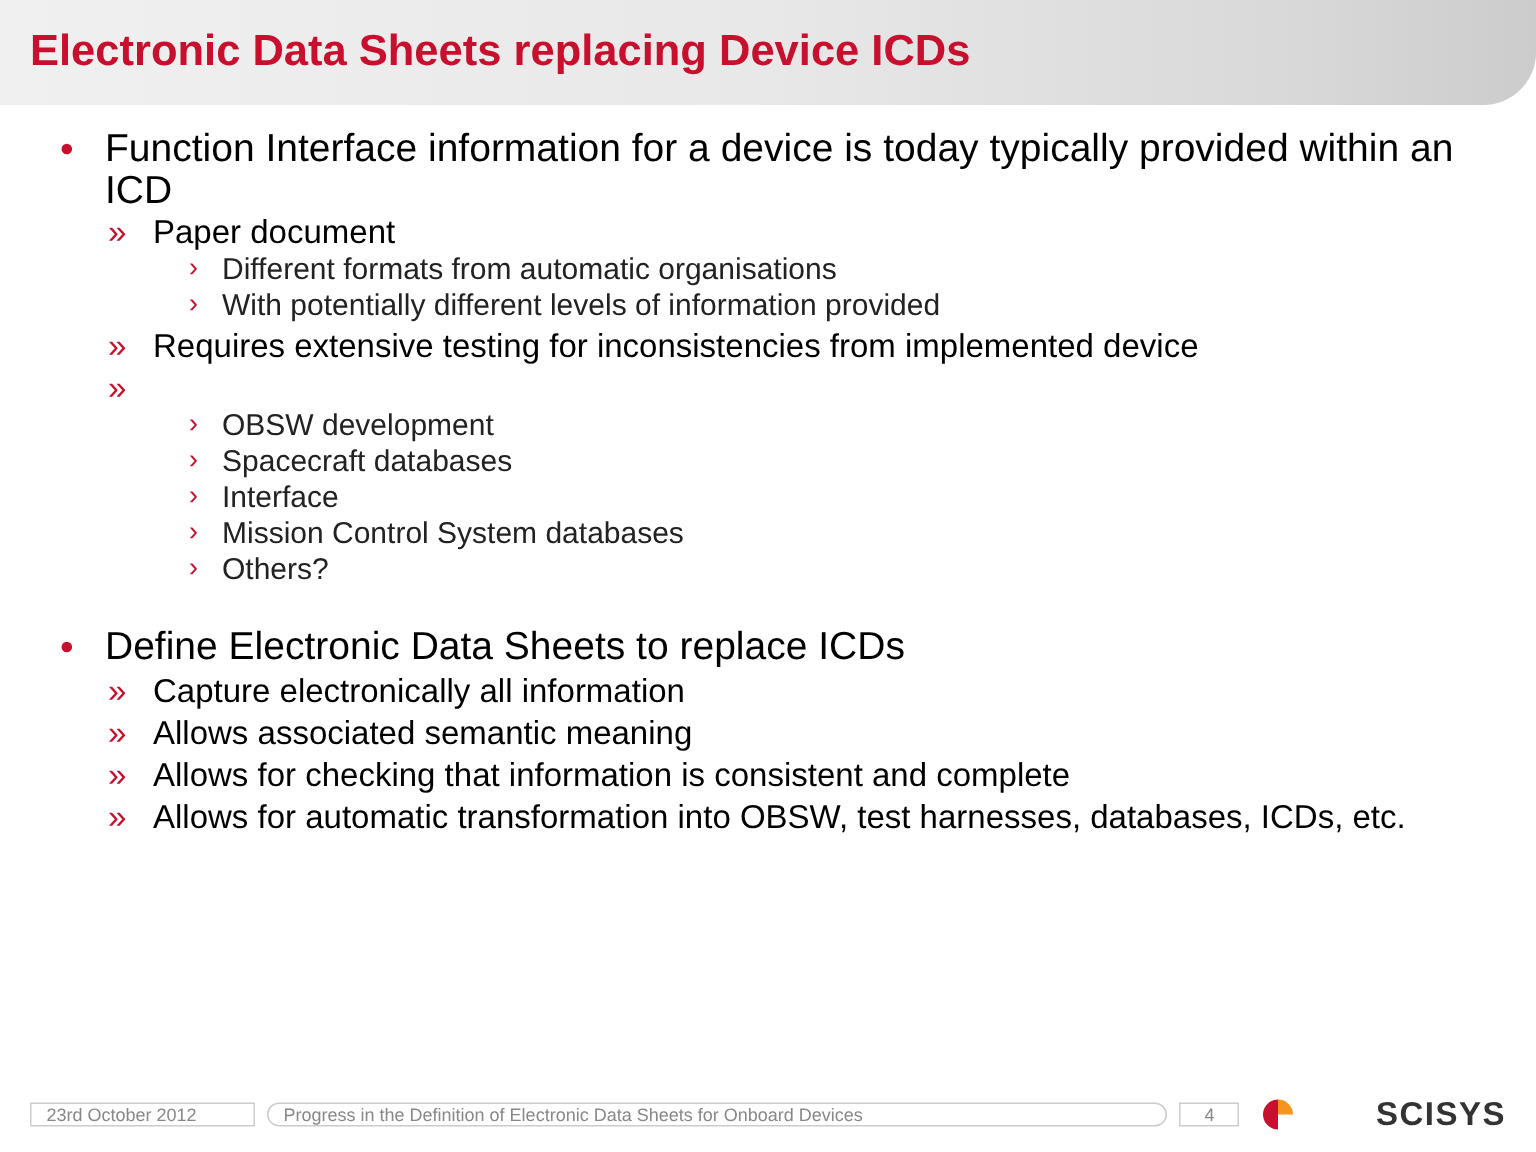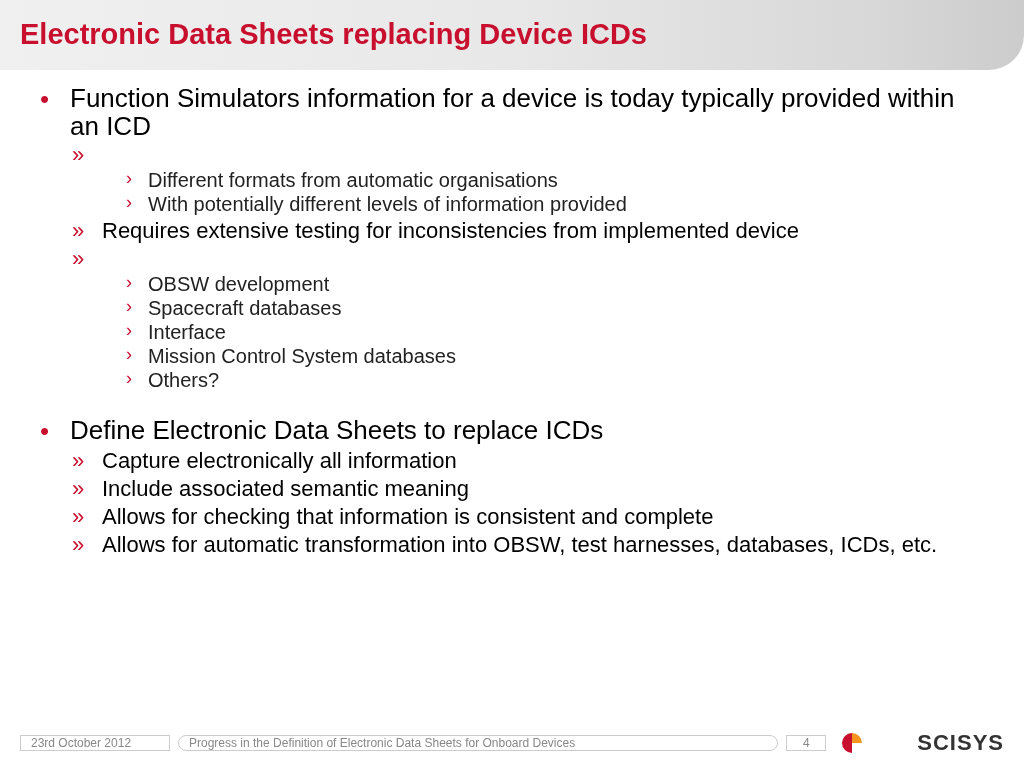--- a/index.html
+++ b/index.html
@@ -78,25 +78,26 @@
 <body>
 
 <div class="header-band">
   <div class="title">Electronic Data Sheets replacing Device ICDs</div>
 </div>
 
 <div class="content">
 
   <div class="l1">
     <div class="l1-bullet">•</div>
-    <div class="l1-text">Function Simulators information for a device is today typically provided within an ICD</div>
+    <div class="l1-text">Function Interface information for a device is today typically provided within an ICD</div>
   </div>
 
   <div class="l2">
     <div class="l2-bullet">»</div>
+    <div class="l2-text">Paper document</div>
   </div>
   <div class="l3">
     <div class="l3-bullet">›</div>
     <div class="l3-text">Different formats from automatic organisations</div>
   </div>
   <div class="l3">
     <div class="l3-bullet">›</div>
     <div class="l3-text">With potentially different levels of information provided</div>
   </div>
 
@@ -134,21 +135,21 @@
   <div class="l1">
     <div class="l1-bullet">•</div>
     <div class="l1-text">Define Electronic Data Sheets to replace ICDs</div>
   </div>
   <div class="l2">
     <div class="l2-bullet">»</div>
     <div class="l2-text">Capture electronically all information</div>
   </div>
   <div class="l2">
     <div class="l2-bullet">»</div>
-    <div class="l2-text">Include associated semantic meaning</div>
+    <div class="l2-text">Allows associated semantic meaning</div>
   </div>
   <div class="l2">
     <div class="l2-bullet">»</div>
     <div class="l2-text">Allows for checking that information is consistent and complete</div>
   </div>
   <div class="l2">
     <div class="l2-bullet">»</div>
     <div class="l2-text">Allows for automatic transformation into OBSW, test harnesses, databases, ICDs, etc.</div>
   </div>
 

